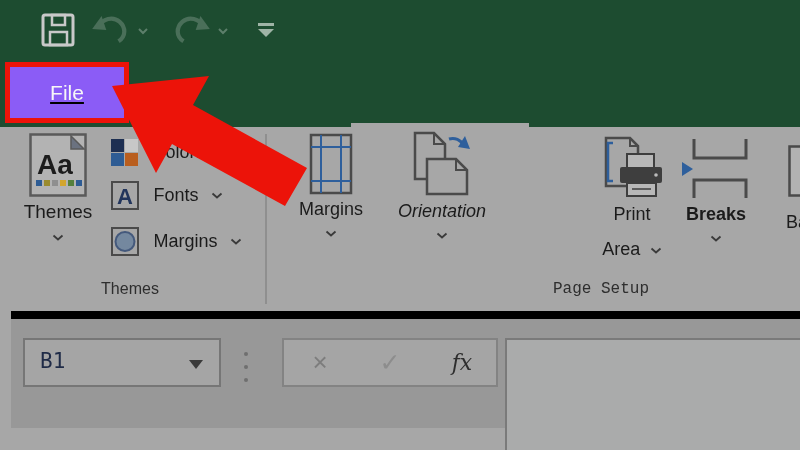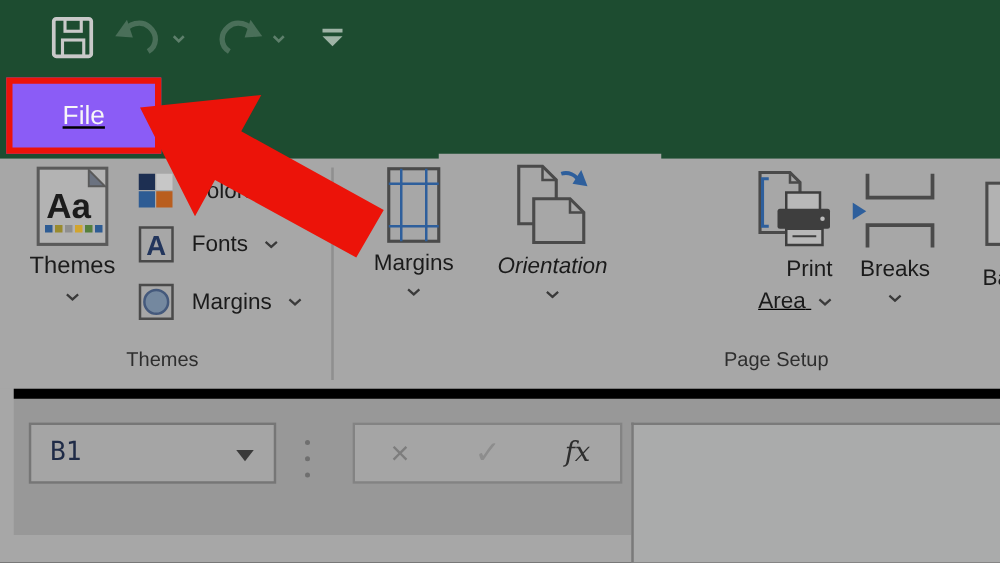--- a/index.html
+++ b/index.html
@@ -186,60 +186,60 @@
         <path d="M37 8 a11 10 0 0 1 14 6" fill="none" stroke="#2e5f9c" stroke-width="3"></path>
         <polygon points="46,16 58,18 53,5" fill="#2e5f9c"></polygon>
       </svg>
       <div class="rlabel">Orientation</div>
       <svg class="chev" width="12" height="7" viewBox="0 0 12 7" style="margin-top:8px;">
         <polyline points="1.5,1.5 6,5.5 10.5,1.5" fill="none" stroke="#3a3a3a" stroke-width="1.8"></polyline>
       </svg>
     </div>
 
 
-    <div class="rbtn cntr" style="left:598px;top:9px;width:68px;text-align:right;">
+    <div class="rbtn cntr" style="left:598px;top:9px;width:68px;">
       <svg width="64" height="64" viewBox="0 0 64 64">
         <path d="M6 2 H30 L38 10 V50 H6 Z" fill="none" stroke="#4a4a4a" stroke-width="2.5"></path>
         <path d="M30 2 V10 H38" fill="none" stroke="#4a4a4a" stroke-width="2"></path>
         <path d="M13 7 H8 V45 H13" fill="none" stroke="#2e5f9c" stroke-width="2.5"></path>
         <rect x="27" y="18" width="27" height="15" fill="#b8b8b8" stroke="#3e3e3e" stroke-width="2"></rect>
         <rect x="20" y="31" width="42" height="16" rx="2" fill="#3e3e3e"></rect>
         <circle cx="56" cy="39" r="1.8" fill="#bbb"></circle>
         <rect x="27" y="47" width="29" height="13" fill="#b8b8b8" stroke="#3e3e3e" stroke-width="2"></rect>
         <line x1="32" y1="53" x2="51" y2="53" stroke="#3e3e3e" stroke-width="1.5"></line>
       </svg>
       <div class="rlabel">Print</div>
-      <div style="margin-top:4px;text-decoration:underline;">
+      <div style="margin-top:14px;">
         <span class="rlabel">Area</span>
         <svg class="chev" width="12" height="7" viewBox="0 0 12 7" style="margin-left:5px;">
           <polyline points="1.5,1.5 6,5.5 10.5,1.5" fill="none" stroke="#3a3a3a" stroke-width="1.8"></polyline>
         </svg>
       </div>
     </div>
 
-    <div class="rbtn cntr" style="left:680px;top:10px;width:72px;">
+    <div class="rbtn cntr" style="left:680px;top:10px;width:72px;font-weight:bold;">
       <svg width="68" height="63" viewBox="0 0 68 63">
         <path d="M12 2 V21 H64 V2" fill="none" stroke="#4a4a4a" stroke-width="3"></path>
         <path d="M12 61 V43 H64 V61" fill="none" stroke="#4a4a4a" stroke-width="3"></path>
         <polygon points="0,25 0,39 11,32" fill="#2e5f9c"></polygon>
       </svg>
       <div class="rlabel">Breaks</div>
       <svg class="chev" width="12" height="7" viewBox="0 0 12 7" style="margin-top:8px;">
         <polyline points="1.5,1.5 6,5.5 10.5,1.5" fill="none" stroke="#3a3a3a" stroke-width="1.8"></polyline>
       </svg>
     </div>
 
     <div class="rbtn" style="left:788px;top:18px;">
       <svg width="20" height="52" viewBox="0 0 20 52">
         <rect x="1.5" y="1.5" width="18" height="49" fill="#b2b2b2" stroke="#4a4a4a" stroke-width="2.5"></rect>
       </svg>
     </div>
     <div class="rlabel" style="position:absolute;left:786px;top:85px;">Bac</div>
 
-    <div class="grouplbl" style="left:560px;width:122px;">Page Setup</div>
+    <div class="grouplbl" style="left:540px;width:122px;font-family:Liberation Mono, monospace;">Page Setup</div>
   </div>
 
   <div class="lower">
     <div class="namebox">
       <span class="val">B1</span>
       <span class="tri"></span>
     </div>
     <div class="dots">
         <i></i>
         <i></i>

